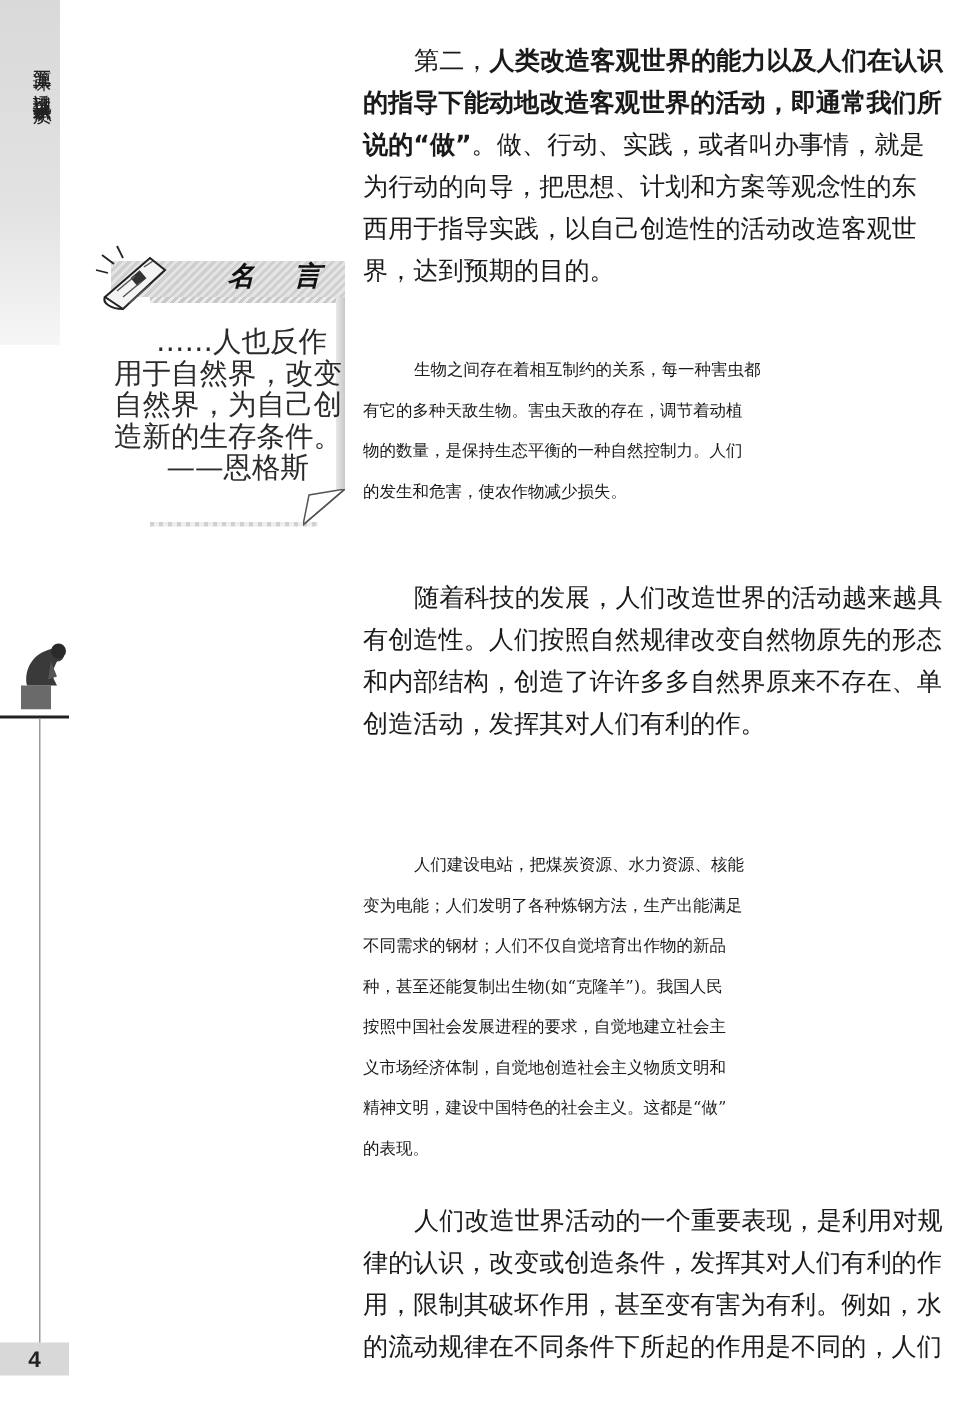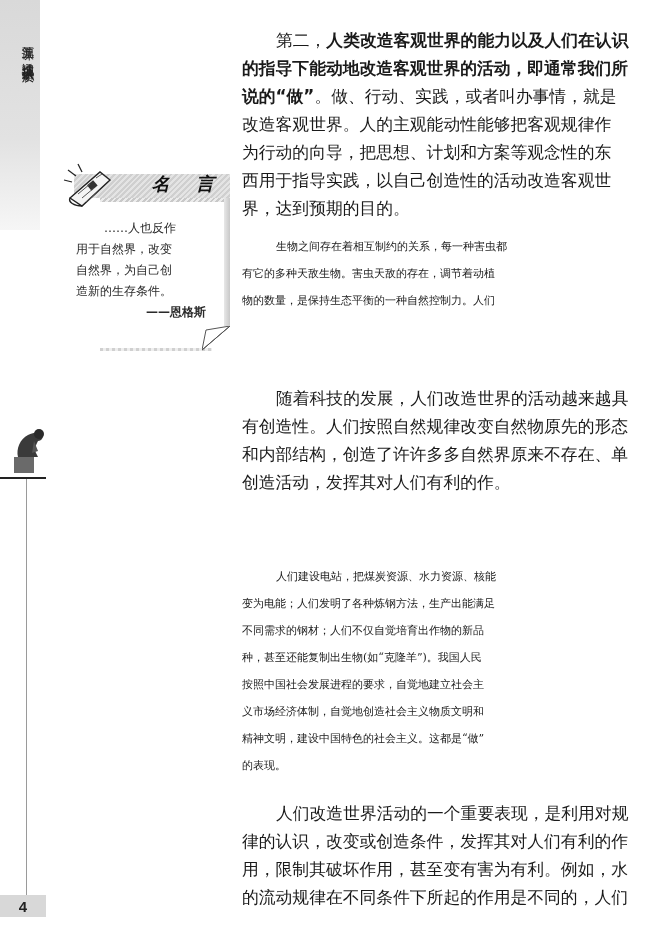--- a/index.html
+++ b/index.html
@@ -47,25 +47,25 @@
     position: absolute; left: 164px; top: 38px; width: 6px; height: 128px;
     background: linear-gradient(to right, #e8e8e8, #c8c8c8);
   }
   .quote-bottom-border {
     position: absolute; left: 40px; top: 188px; width: 112px; height: 3px;
     background: repeating-linear-gradient(90deg, #d0d0d0 0 3px, #eeeeee 3px 6px);
   }
   .quote-fold { position: absolute; left: 142px; top: 166px; width: 28px; height: 26px; }
   .quote-text {
     position: absolute; left: 16px; top: 58px; width: 140px;
-    font-size: 12px; line-height: 21px; color: #2a2a2a;
+    font-size: 19px; line-height: 21px; color: #2a2a2a;
   }
   .quote-text .l1 { padding-left: 28px; display: block; }
   .quote-text span.line { display: block; white-space: nowrap; }
-  .quote-author { display: block; text-align: right; padding-right: 10px; font-family: "DejaVu Serif", serif; font-weight: bold; }
+  .quote-author { display: block; text-align: right; padding-right: 10px; font-family: "DejaVu Serif", serif; font-weight: normal; }
 
   
   .main {
     position: absolute; left: 242px; top: 26px; width: 386px;
     font-size: 16.8px; color: #1a1a1a;
   }
   .para { position: absolute; left: 0; width: 386px; }
   .para .line { display: block; white-space: nowrap; height: 28px; line-height: 28px; }
   .para .indent { padding-left: 34px; }
   .para.serif { font-family: "DejaVu Serif", serif; font-size: 11px; }
@@ -124,30 +124,30 @@
     <span class="quote-author">——恩格斯</span>
   </div>
 </div>
 
 <div class="main">
 
   <div class="para" style="top:0px;">
     <span class="line indent"><span>第二，</span><span class="bold">人类改造客观世界的能力以及人们在认识</span></span>
     <span class="line bold">的指导下能动地改造客观世界的活动，即通常我们所</span>
     <span class="line"><span class="bold">说的“做”</span><span>。做、行动、实践，或者叫办事情，就是</span></span>
-    <span class="line">改造客观世界。人的主观能动性能够把客观规律作</span>
     <span class="line">为行动的向导，把思想、计划和方案等观念性的东</span>
     <span class="line">西用于指导实践，以自己创造性的活动改造客观世</span>
     <span class="line">界，达到预期的目的。</span>
   </div>
 
   <div class="para serif" style="top:207px;">
     <span class="line indent">生物之间存在着相互制约的关系，每一种害虫都</span>
     <span class="line">有它的多种天敌生物。害虫天敌的存在，调节着动植</span>
     <span class="line">物的数量，是保持生态平衡的一种自然控制力。人们</span>
+    <span class="line">的发生和危害，使农作物减少损失。</span>
   </div>
 
   <div class="para" style="top:358px;">
     <span class="line indent">随着科技的发展，人们改造世界的活动越来越具</span>
     <span class="line">有创造性。人们按照自然规律改变自然物原先的形态</span>
     <span class="line">和内部结构，创造了许许多多自然界原来不存在、单</span>
     <span class="line">创造活动，发挥其对人们有利的作。</span>
   </div>
 
   <div class="para serif" style="top:537px;">

